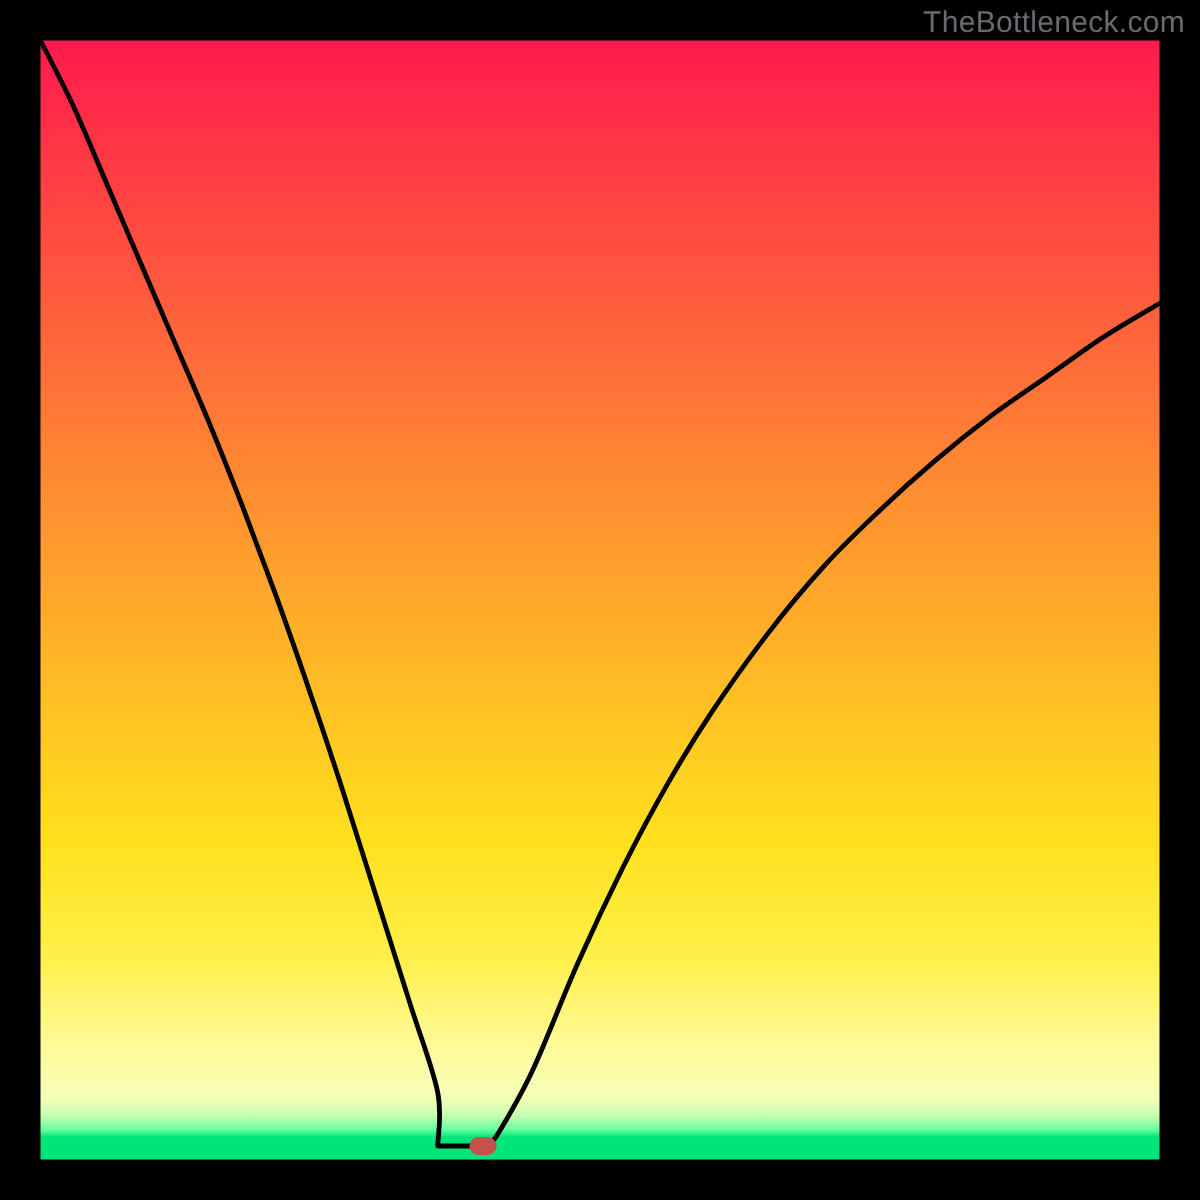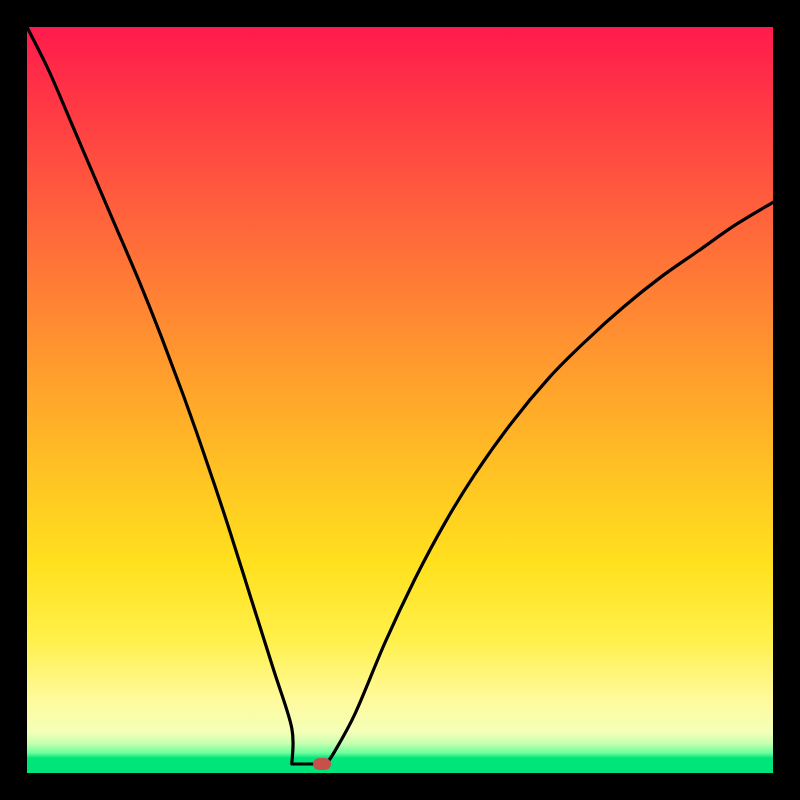--- a/index.html
+++ b/index.html
@@ -68,20 +68,21 @@
     height: 12px;
     border-radius: 6px;
     background: #c6514b;
     transform: translate(-50%, -50%);
   }
 </style>
 </head>
 <body>
 
 <div class="frame">
+  <div class="watermark">TheBottleneck.com</div>
 
   <div class="plot">
     <svg class="curve" viewBox="0 0 746 746" preserveAspectRatio="none">
       <path id="curve-path" fill="none" stroke="#000" stroke-width="3.2" stroke-linejoin="round" stroke-linecap="round" d="M 0.0 0.0 C 3.7 7.5, 14.9 28.6, 22.4 44.8 C 29.8 60.9, 37.3 79.6, 44.8 97.0 C 52.2 114.4, 59.7 131.8, 67.1 149.2 C 74.6 166.6, 82.1 184.0, 89.5 201.4 C 97.0 218.8, 104.4 235.6, 111.9 253.6 C 119.4 271.7, 126.8 290.3, 134.3 309.6 C 141.7 328.9, 149.2 348.8, 156.7 369.3 C 164.1 389.8, 171.6 410.9, 179.0 432.7 C 186.5 454.4, 194.0 476.8, 201.4 499.8 C 208.9 522.8, 216.3 547.1, 223.8 570.7 C 231.3 594.3, 239.3 619.8, 246.2 641.6 C 253.0 663.3, 261.7 685.3, 264.8 701.2 C 267.9 717.2, 264.8 731.1, 264.8 737.0 L 298.4 737.0 L 298.4 737.0 C 299.6 735.4, 300.9 735.8, 305.9 727.4 C 310.8 718.9, 319.5 705.0, 328.2 686.3 C 336.9 667.7, 348.1 637.8, 358.1 615.4 C 368.0 593.1, 378.0 571.9, 387.9 552.0 C 397.9 532.1, 407.8 513.5, 417.8 496.1 C 427.7 478.7, 436.4 464.4, 447.6 447.6 C 458.8 430.8, 472.5 411.5, 484.9 395.4 C 497.3 379.2, 509.8 364.3, 522.2 350.6 C 534.6 336.9, 547.1 325.1, 559.5 313.3 C 571.9 301.5, 584.4 290.3, 596.8 279.8 C 609.2 269.2, 621.7 259.2, 634.1 249.9 C 646.5 240.6, 659.0 232.5, 671.4 223.8 C 683.8 215.1, 696.3 205.8, 708.7 197.7 C 721.1 189.6, 739.8 179.0, 746.0 175.3"></path>
     </svg>
     <div id="marker" class="marker" style="left: 294.67px; top: 737.048px;"></div>
   </div>
 </div>
 
 </body></html>

